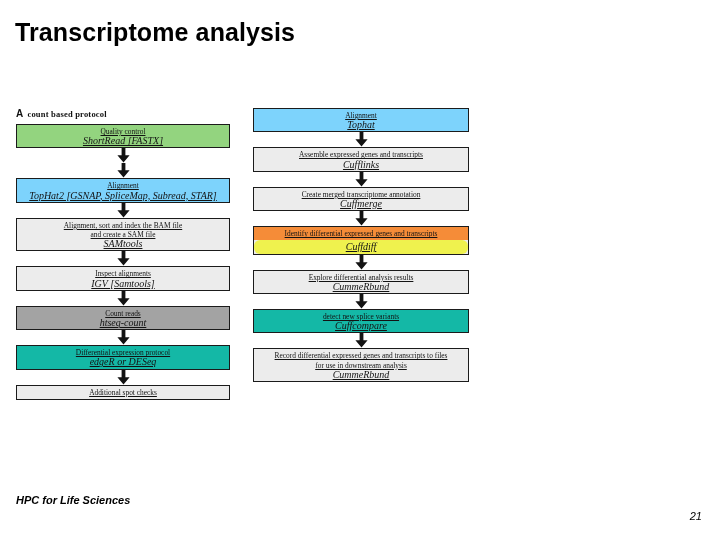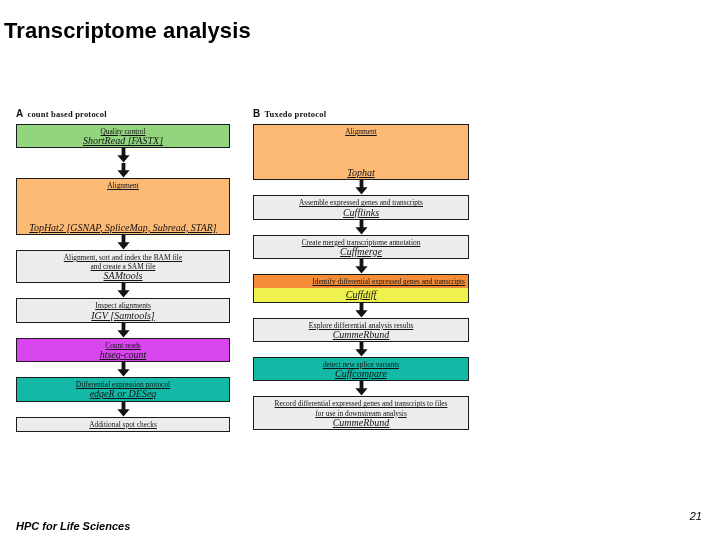--- a/index.html
+++ b/index.html
@@ -12,23 +12,23 @@
     height: 540px;
     position: relative;
     overflow: hidden;
     font-family: "Liberation Sans", sans-serif;
     color: #000000;
   }
 
   
   #slide-title {
     position: absolute;
-    left: 4px;
+    left: 15px;
     top: 18px;
-    font-size: 22px;
+    font-size: 25px;
     font-weight: bold;
     letter-spacing: 0.1px;
     color: #000000;
     white-space: nowrap;
   }
 
   
   #figure {
     position: absolute;
     left: 0;
@@ -84,54 +84,54 @@
     white-space: nowrap;
   }
   .node .tool {
     font-size: 10px;
     line-height: 9.2px;
     font-style: italic;
     white-space: nowrap;
   }
 
   .node.green  { background: #93d47f; }
-  .node.blue   { background: #fdba74; gap: 32px; }
-  .node.orange { background: #d946ef; }
+  .node.blue   { background: #7dd3fc; }
+  .node.orange { background: #a3a3a3; }
   .node.yellow { background: #14b8a6; }
 
   
   .node.split { padding: 0; }
   .node.split .band-top {
     width: 100%;
     background: #f58c38;
     padding: 2px 3px 2px 3px;
     box-sizing: border-box;
-    text-align: right;
   }
   .node.split .band-bottom {
     width: 100%;
     background: #eff24e;
     padding: 2px 3px 2px 3px;
     box-sizing: border-box;
+    border-radius: 6px;
   }
 
   
   .arrow {
     width: 100%;
     display: flex;
     justify-content: center;
     align-items: center;
   }
   .arrow svg { display: block; }
 
   
   #footer-text {
     position: absolute;
     left: 16px;
-    bottom: 8px;
+    bottom: 34px;
     font-size: 11px;
     font-style: italic;
     font-weight: bold;
     color: #000000;
     white-space: nowrap;
   }
   #page-number {
     position: absolute;
     right: 18px;
     bottom: 18px;
@@ -212,23 +212,20 @@
             <path d="M4.6 0 H8.4 V7.2 H12.6 L6.5 14.6 L0.4 7.2 H4.6 Z" fill="#131313"></path>
           </svg>
         </div>
         <div class="node grey">
           <div class="line">Additional spot checks</div>
         </div>
       </div>
   </div>
 
   <div class="panel" id="panel-b">
-    <div class="panel-header">
-      <span class="panel-letter">B</span><span>Tuxedo protocol</span>
-    </div>
     <div class="flow" id="flow-b">
         <div class="node blue">
           <div class="line">Alignment</div>
           <div class="tool">Tophat</div>
         </div>
         <div class="arrow">
           <svg width="13" height="15" viewBox="0 0 13 15">
             <path d="M4.6 0 H8.4 V7.2 H12.6 L6.5 14.6 L0.4 7.2 H4.6 Z" fill="#131313"></path>
           </svg>
         </div>

